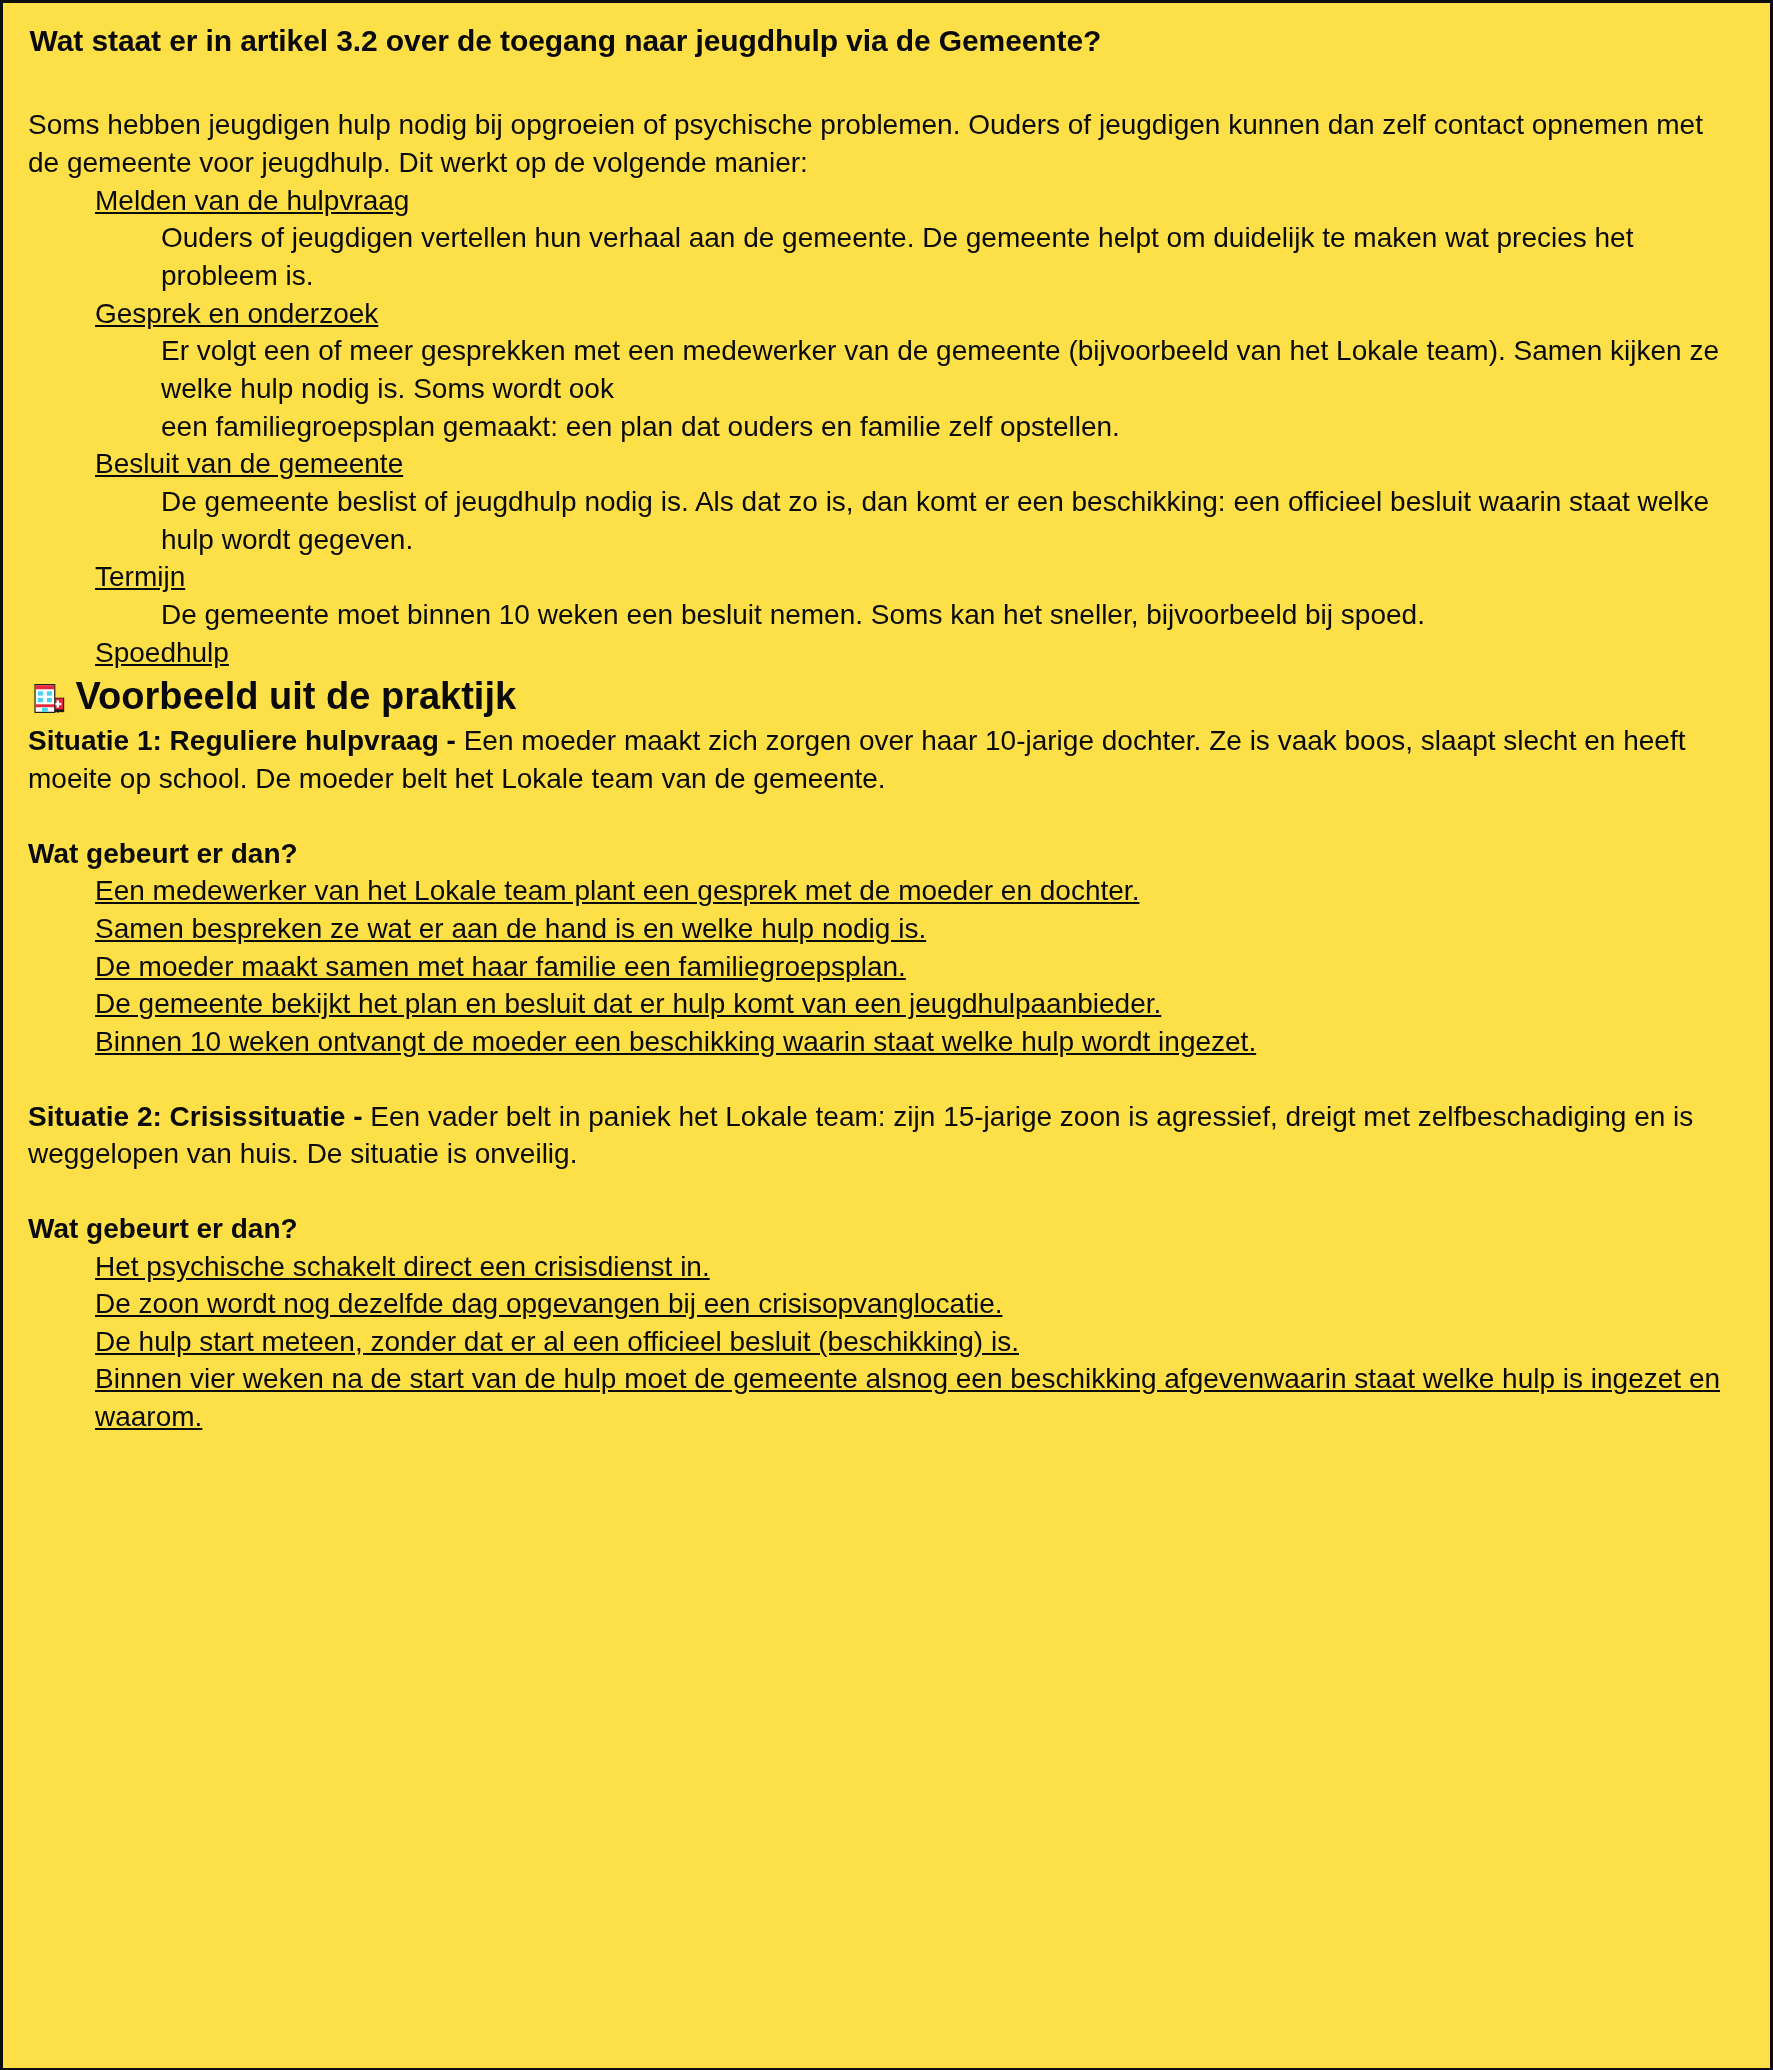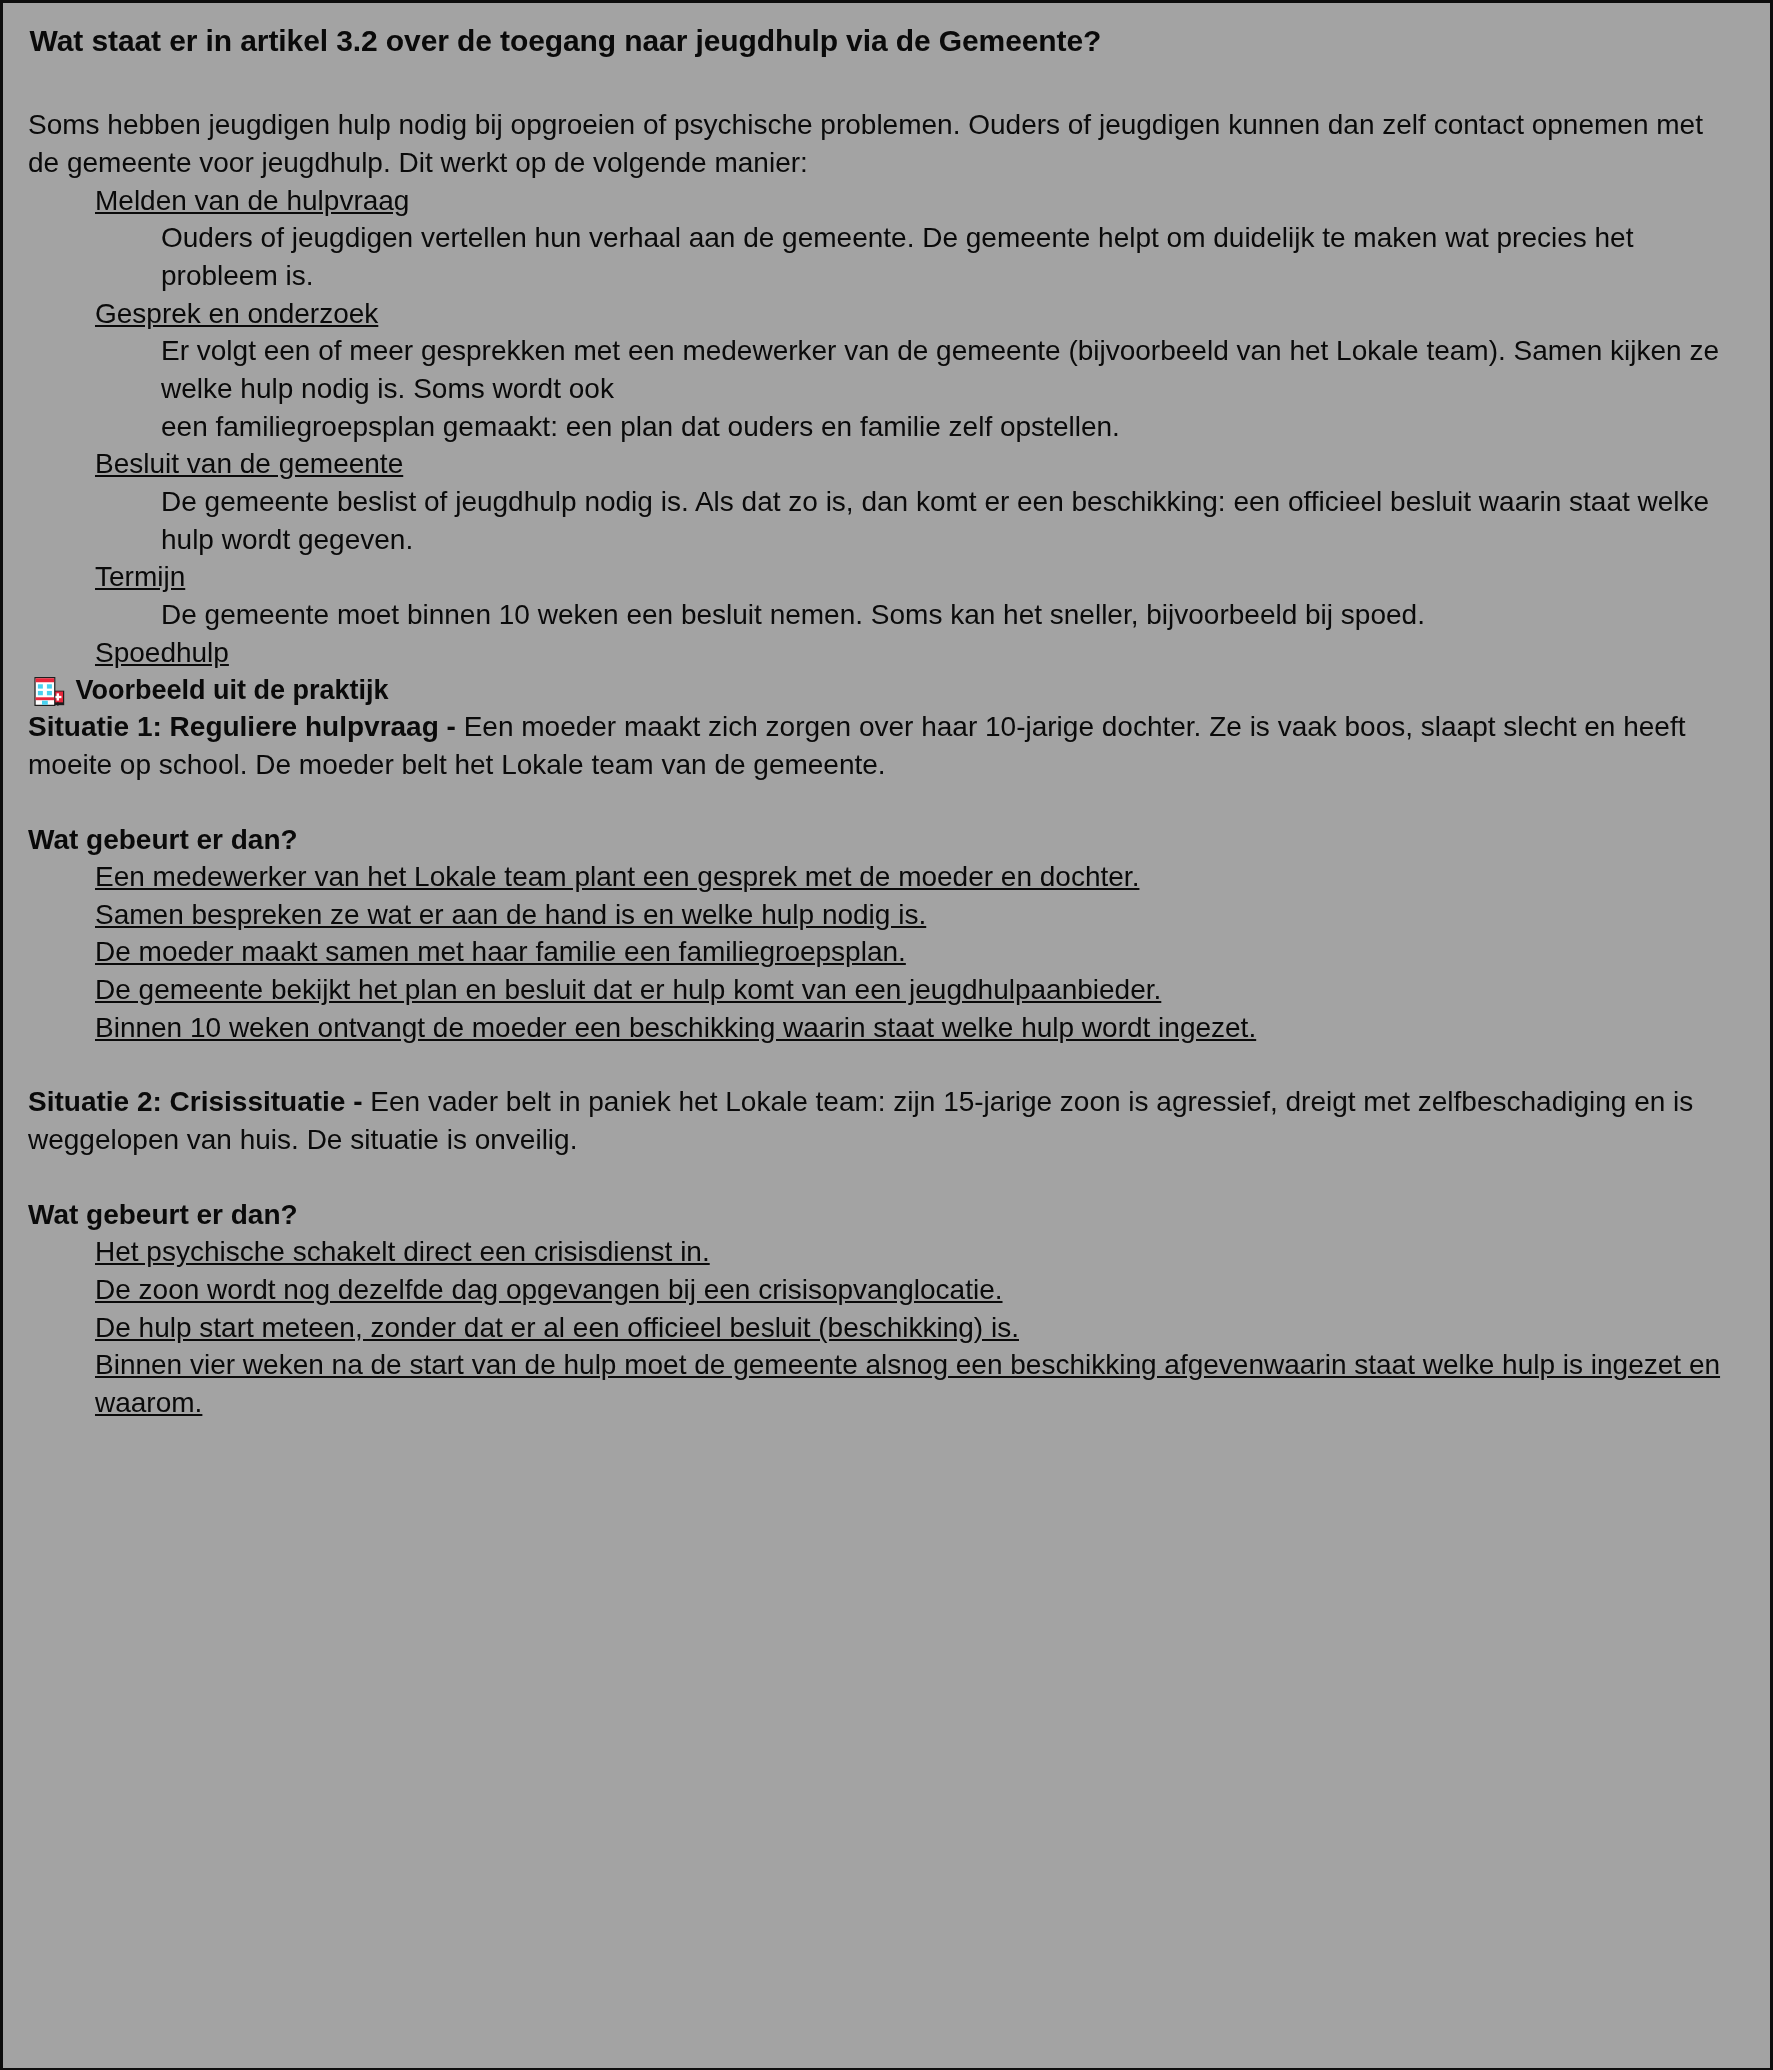--- a/index.html
+++ b/index.html
@@ -8,21 +8,21 @@
     background: #ffffff;
   }
   body {
     font-family: "Liberation Sans", sans-serif;
   }
   #page {
     position: relative;
     width: 1773px;
     height: 2071px;
     box-sizing: border-box;
-    background: #a3a3a3;
+    background: #fde047;
     border: 3.2px solid #0d0d0d;
     overflow: hidden;
   }
   .doc {
     box-sizing: border-box;
     padding: 18px 24px 0 25px;
     font-size: 28px;
     line-height: 1.345;
     color: #0a0a0a;
   }
@@ -55,21 +55,21 @@
     margin: 0;
   }
   .praktijk-row {
     display: flex;
     align-items: center;
     gap: 10.5px;
     margin: 0;
   }
   .praktijk-label {
     font-weight: bold;
-    font-size: 27px;
+    font-size: 38px;
   }
   .hospital-icon {
     display: inline-block;
     width: 37px;
     height: 37px;
     flex: 0 0 auto;
     position: relative;
     top: 1.6px;
   }
 </style>

